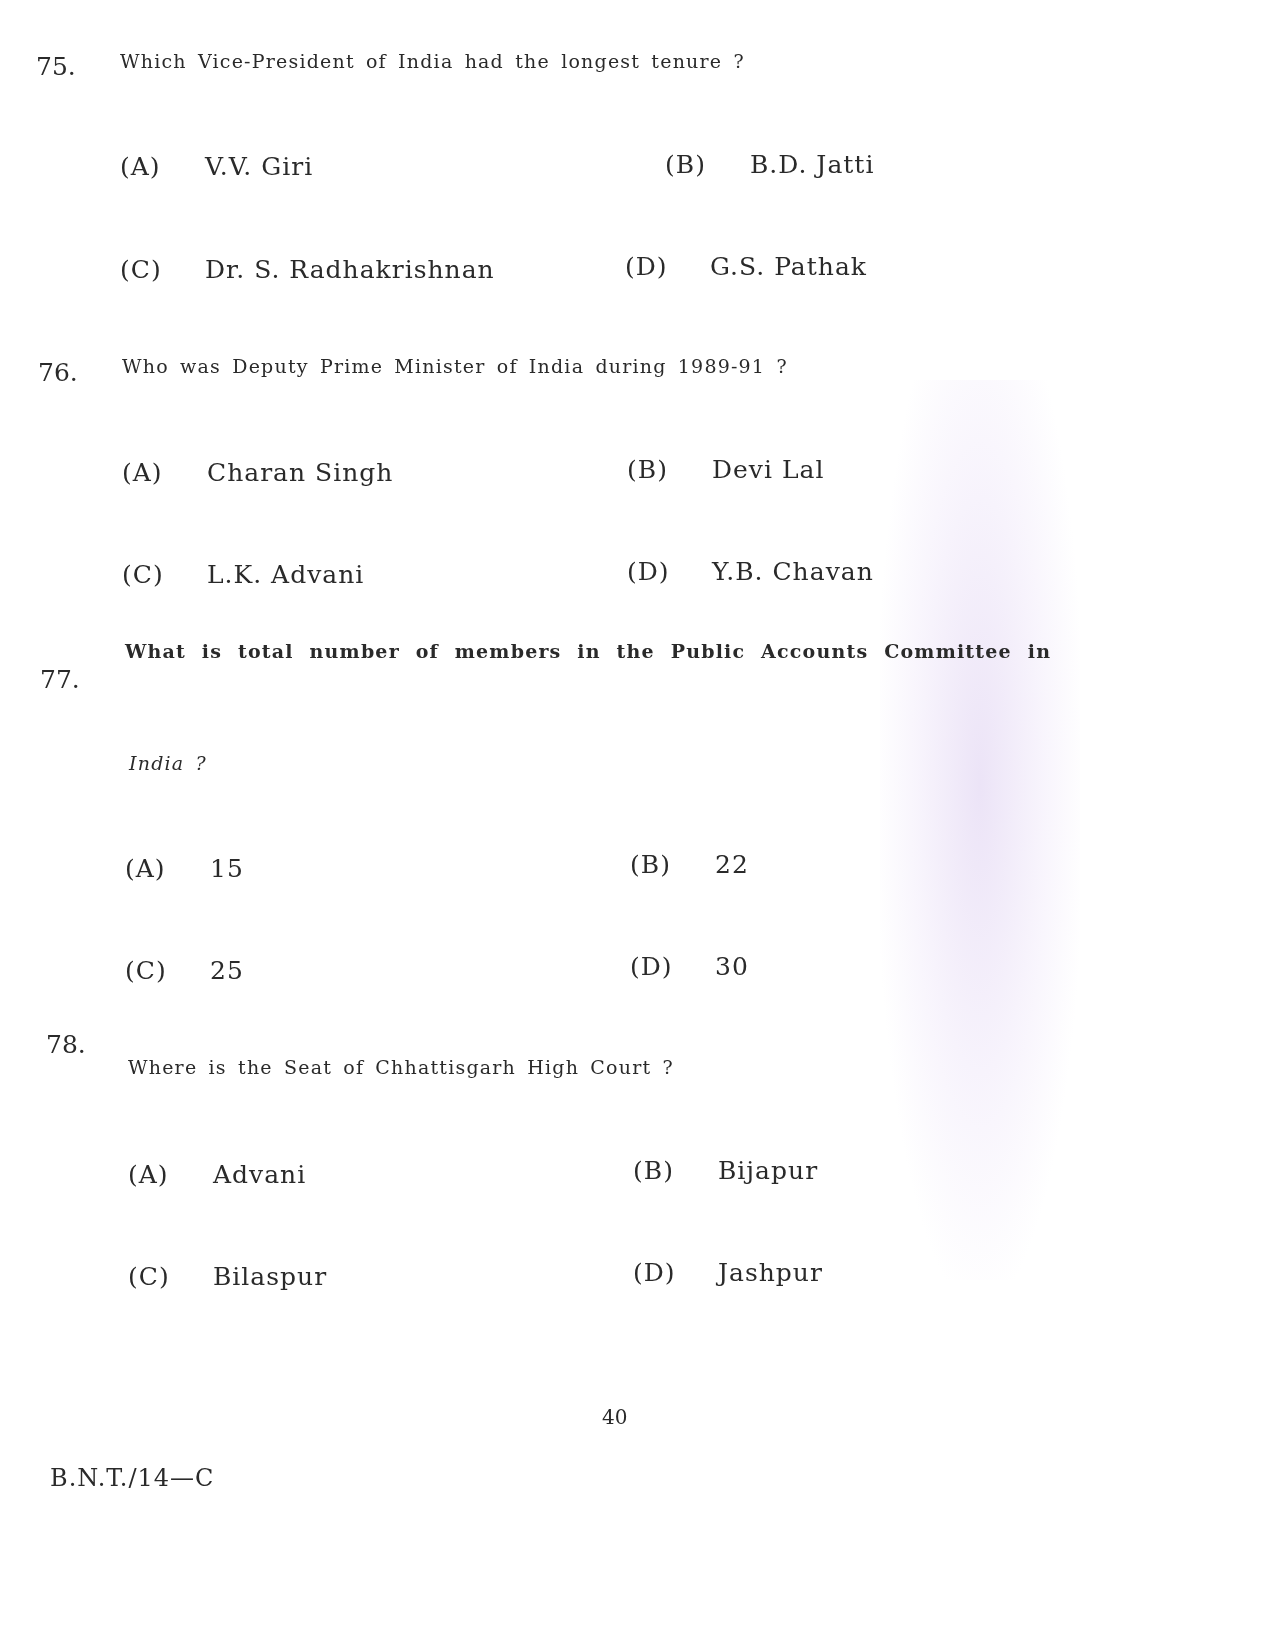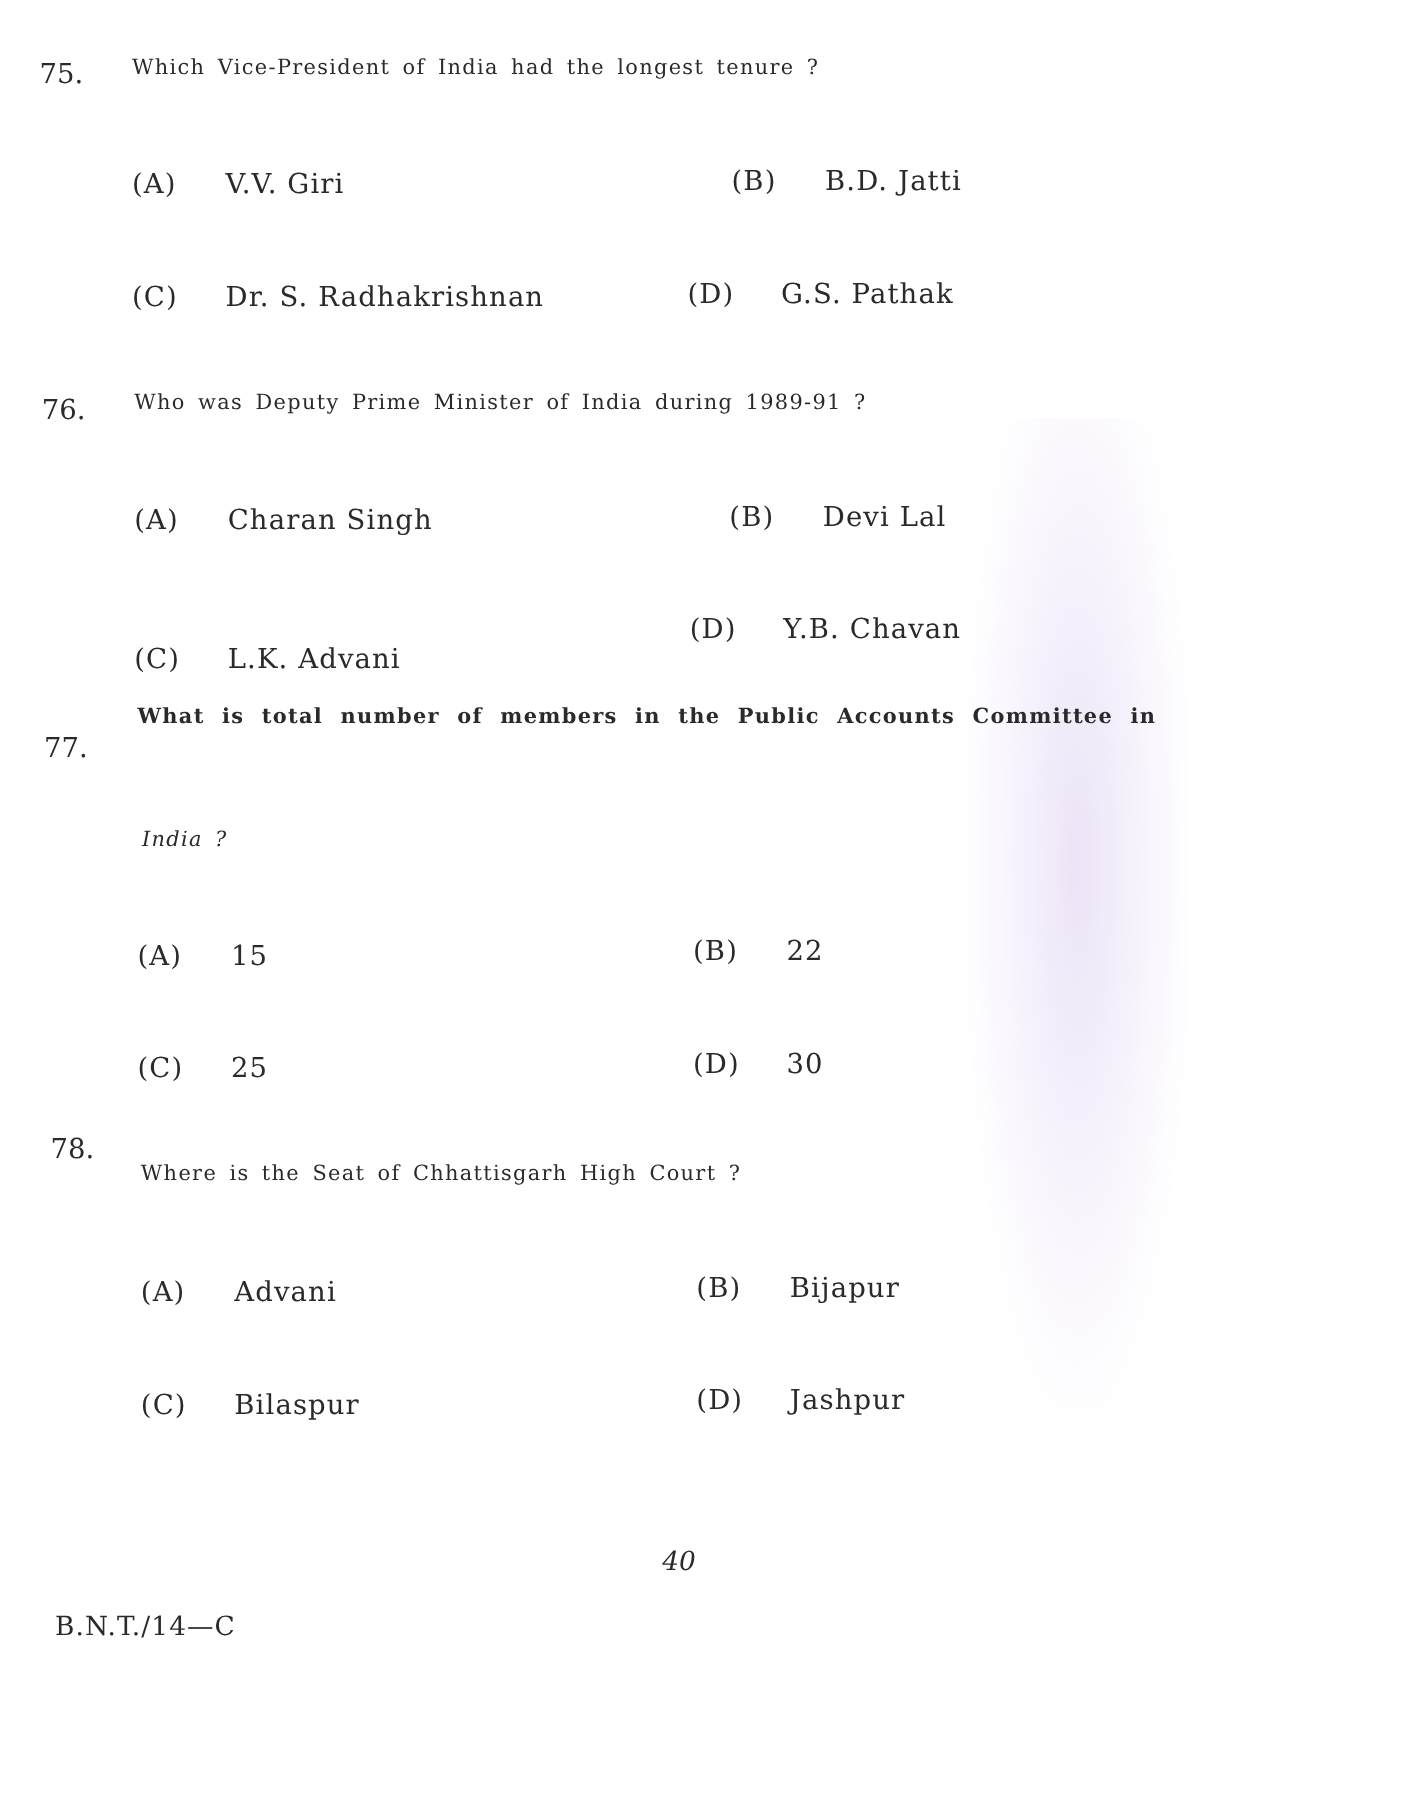--- a/index.html
+++ b/index.html
@@ -22,42 +22,42 @@
     position: absolute;
     font-size: 19px;
     letter-spacing: 1.2px;
     word-spacing: 4px;
     white-space: nowrap;
   }
   .q-num { position: absolute; font-size: 25px; }
   .opt { position: absolute; font-size: 25px; white-space: nowrap; letter-spacing: 1px; }
   .opt .lbl { display: inline-block; width: 85px; }
   .footer-code { position: absolute; left: 50px; top: 1464px; font-size: 24px; letter-spacing: 1px; }
-  .footer-page { position: absolute; left: 602px; top: 1405px; font-size: 24px; font-style: italic; }
+  .footer-page { position: absolute; left: 602px; top: 1405px; font-size: 20px; }
 </style>
 </head>
 <body>
 
 <div class="bleed"></div>
 
 <div>
   <span class="q-num" style="left:36px; top:52px;">75.</span>
   <span class="q-line" style="left:120px; top:50px;">Which Vice-President of India had the longest tenure ?</span>
   <div class="opt" style="left:120px; top:152px;"><span class="lbl">(A)</span><span>V.V. Giri</span></div>
   <div class="opt" style="left:625px; top:150px;margin-left:40px;"><span class="lbl">(B)</span><span>B.D. Jatti</span></div>
   <div class="opt" style="left:120px; top:255px;"><span class="lbl">(C)</span><span>Dr. S. Radhakrishnan</span></div>
   <div class="opt" style="left:625px; top:252px;"><span class="lbl">(D)</span><span>G.S. Pathak</span></div>
 </div>
 
 <div>
   <span class="q-num" style="left:38px; top:358px;">76.</span>
   <span class="q-line" style="left:122px; top:355px;">Who was Deputy Prime Minister of India during 1989-91 ?</span>
   <div class="opt" style="left:122px; top:458px;"><span class="lbl">(A)</span><span>Charan Singh</span></div>
-  <div class="opt" style="left:627px; top:455px;margin-left:36px;"><span class="lbl">(B)</span><span>Devi Lal</span></div>
-  <div class="opt" style="left:122px; top:560px;margin-top:24px;"><span class="lbl">(C)</span><span>L.K. Advani</span></div>
+  <div class="opt" style="left:627px; top:455px;"><span class="lbl">(B)</span><span>Devi Lal</span></div>
+  <div class="opt" style="left:122px; top:560px;"><span class="lbl">(C)</span><span>L.K. Advani</span></div>
   <div class="opt" style="left:627px; top:557px;"><span class="lbl">(D)</span><span>Y.B. Chavan</span></div>
 </div>
 
 <div>
   <span class="q-num" style="left:40px; top:665px;">77.</span>
   <span class="q-line" style="left:125px; top:640px; word-spacing:8px;font-weight:bold;">What is total number of members in the Public Accounts Committee in</span>
   <span class="q-line" style="left:129px; top:752px;font-style:italic;">India ?</span>
   <div class="opt" style="left:125px; top:854px;"><span class="lbl">(A)</span><span>15</span></div>
   <div class="opt" style="left:630px; top:850px;"><span class="lbl">(B)</span><span>22</span></div>
   <div class="opt" style="left:125px; top:956px;"><span class="lbl">(C)</span><span>25</span></div>

